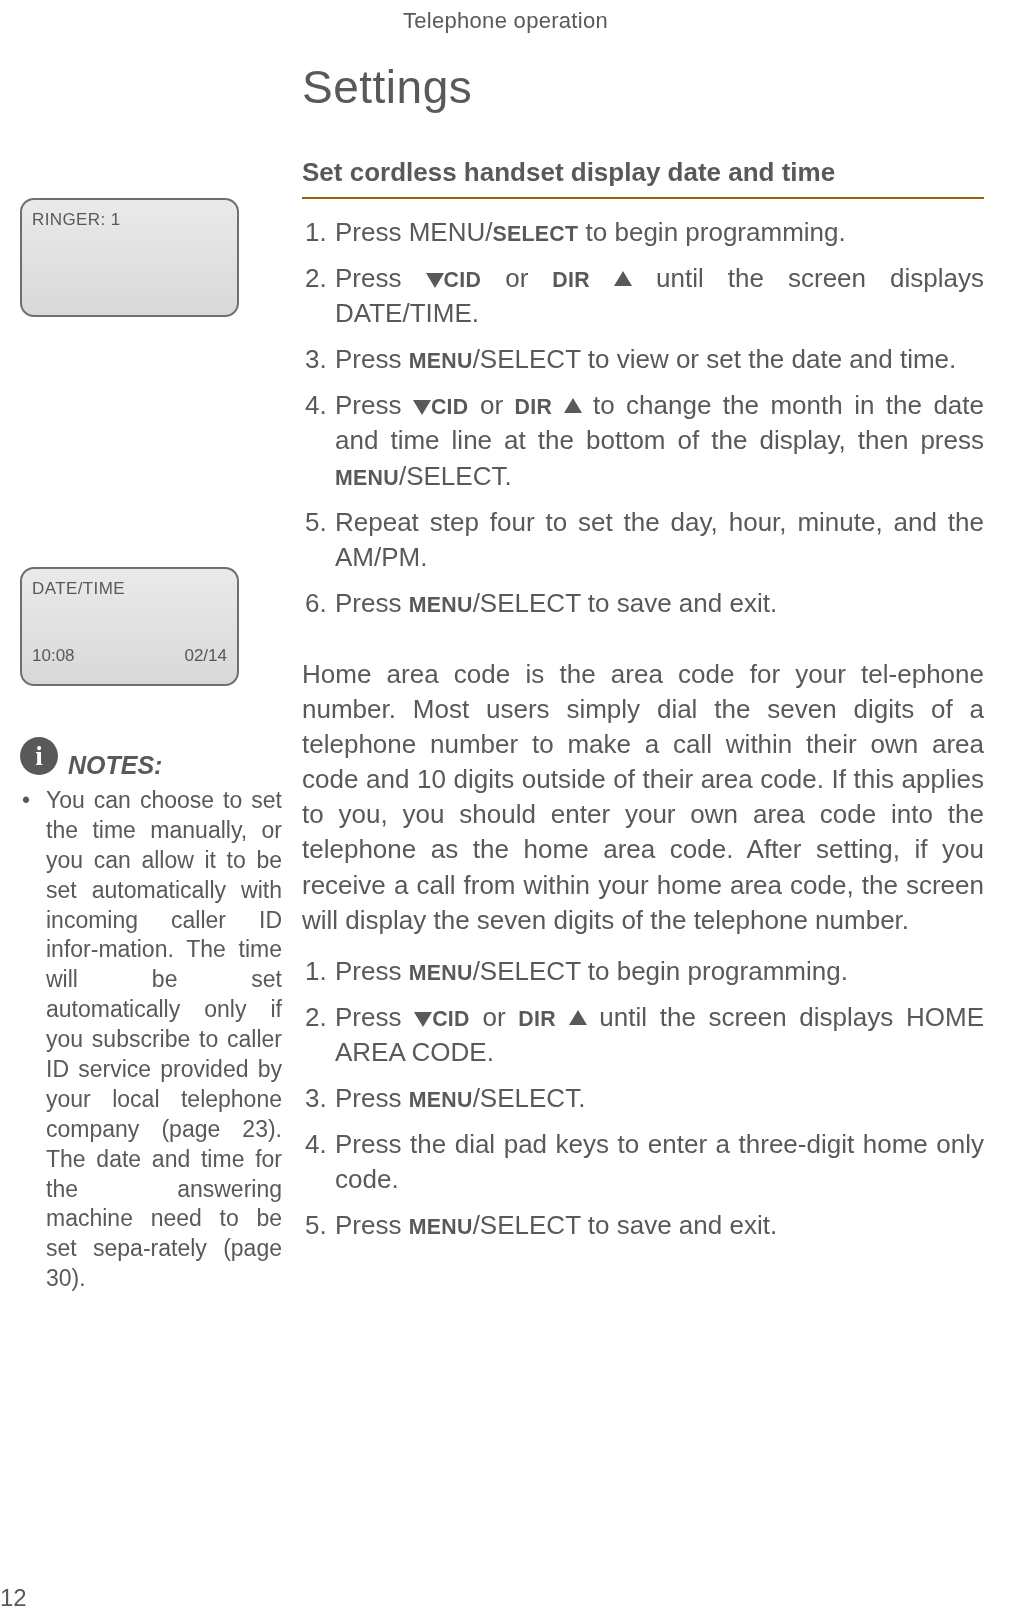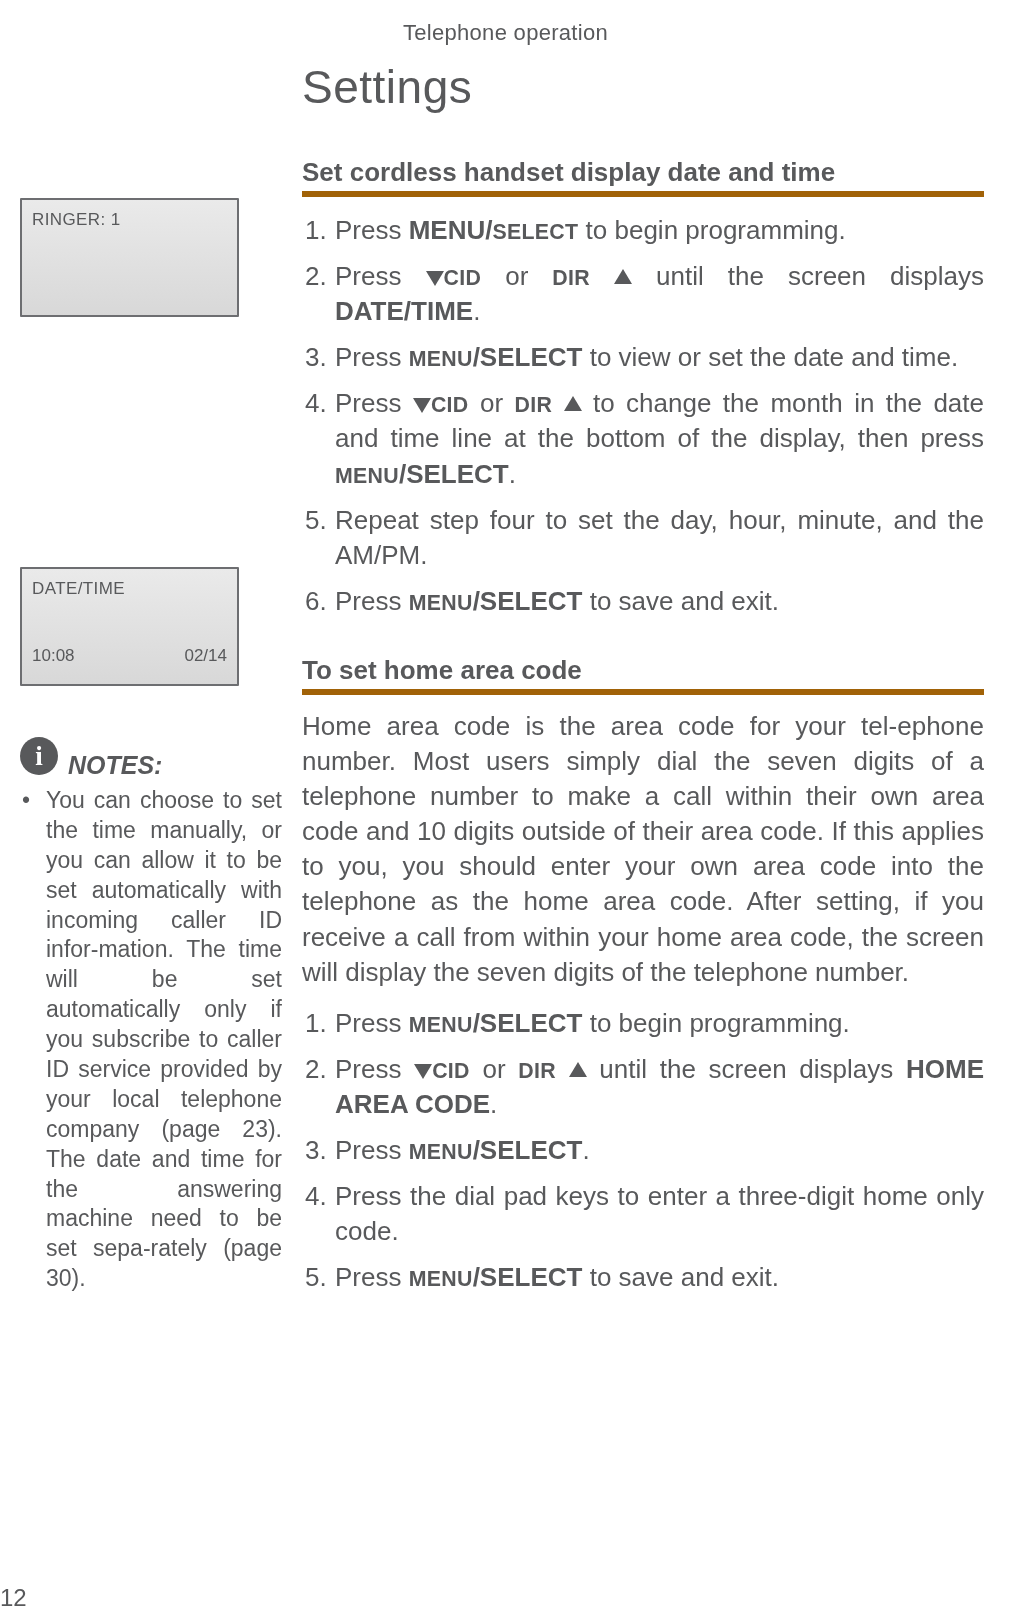--- a/index.html
+++ b/index.html
@@ -8,21 +8,21 @@
       font-family: Arial, Helvetica, sans-serif;
       color: #58595b;
       width: 1011px;
       height: 1622px;
       position: relative;
       background: #fff;
     }
     .page-header {
       text-align: center;
       font-size: 22px;
-      padding-top: 20px;
+      padding-top: 8px;
       letter-spacing: 0.3px;
     }
     .page-number {
       position: absolute;
       bottom: 10px;
       left: 0;
       right: 0;
       font-size: 24px;
     }
     .main-content {
@@ -33,22 +33,22 @@
     }
     .section-title {
       font-size: 46px;
       font-weight: 300;
       margin-bottom: 43px;
       letter-spacing: 0.5px;
     }
     .subsection-title {
       font-size: 26px;
       font-weight: bold;
-      border-bottom: 6px solid #a16207;
-      padding-bottom: 3px;
+      border-bottom: 2px solid #a16207;
+      padding-bottom: 9px;
       margin-bottom: 14px;
     }
     .step-list {
       padding-left: 0;
       list-style: none;
       counter-reset: step;
       margin-bottom: 36px;
     }
     .step-list li {
       position: relative;
@@ -58,21 +58,21 @@
       margin-bottom: 11px;
       text-align: justify;
     }
     .step-list li::before {
       counter-increment: step;
       content: counter(step) ".";
       position: absolute;
       left: 3px;
       top: 0;
     }
-    .bold { font-weight: bold; }
+    .bold { font-weight: normal; }
     .smallcaps { font-weight: bold; font-size: 0.82em; letter-spacing: 0.3px; }
     .triangle-down {
       display: inline-block;
       width: 0; height: 0;
       border-left: 9px solid transparent;
       border-right: 9px solid transparent;
       border-top: 15px solid #58595b;
       vertical-align: -1px;
     }
     .triangle-up {
@@ -94,21 +94,21 @@
       position: absolute;
       left: 20px;
       top: 198px;
       width: 262px;
     }
     .display-screen {
       width: 195px;
       height: 95px;
       background: linear-gradient(to bottom, #eaeaea 0%, #d8d8d8 100%);
       border: 2px solid #6d6e71;
-      border-radius: 1px;
+      border-radius: 14px;
       padding: 10px 10px;
       font-family: Arial, sans-serif;
       color: #58595b;
       position: relative;
       box-sizing: content-box;
     }
     .sidebar-screen-2 {
       margin-top: 250px;
     }
     .screen-text-top {
@@ -194,21 +194,20 @@
     </li>
     <li>
       <span>Press </span><span class="triangle-down"></span><span class="smallcaps">CID</span><span> or </span><span class="smallcaps">DIR</span> <span class="triangle-up"></span><span> to change the month in the date and time line at the bottom of the display, then press </span><span class="smallcaps">MENU</span><span class="bold">/SELECT</span><span>.</span>
     </li>
     <li>Repeat step four to set the day, hour, minute, and the AM/PM.</li>
     <li>
       <span>Press </span><span class="smallcaps">MENU</span><span class="bold">/SELECT</span><span>  to save and exit.</span>
     </li>
   </ol>
 
-  <div class="subsection-title">To set home area code</div>
   <div class="para">Home area code is the area code for your tel-ephone number. Most users simply dial the seven digits of a telephone number to make a call within their own area code and 10 digits outside of their area code. If this applies to you, you should enter your own area code into the telephone as the home area code. After setting, if you receive a call from within your home area code, the screen will display the seven digits of the telephone number.</div>
   <ol class="step-list">
     <li>
       <span>Press </span><span class="smallcaps">MENU</span><span class="bold">/SELECT</span><span> to begin programming.</span>
     </li>
     <li>
       <span>Press </span><span class="triangle-down"></span><span class="smallcaps">CID</span><span>  or </span><span class="smallcaps">DIR</span> <span class="triangle-up"></span><span> until the screen displays </span><span class="bold">HOME AREA CODE</span><span>.</span>
     </li>
     <li>
       <span>Press </span><span class="smallcaps">MENU</span><span class="bold">/SELECT</span><span>.</span>

